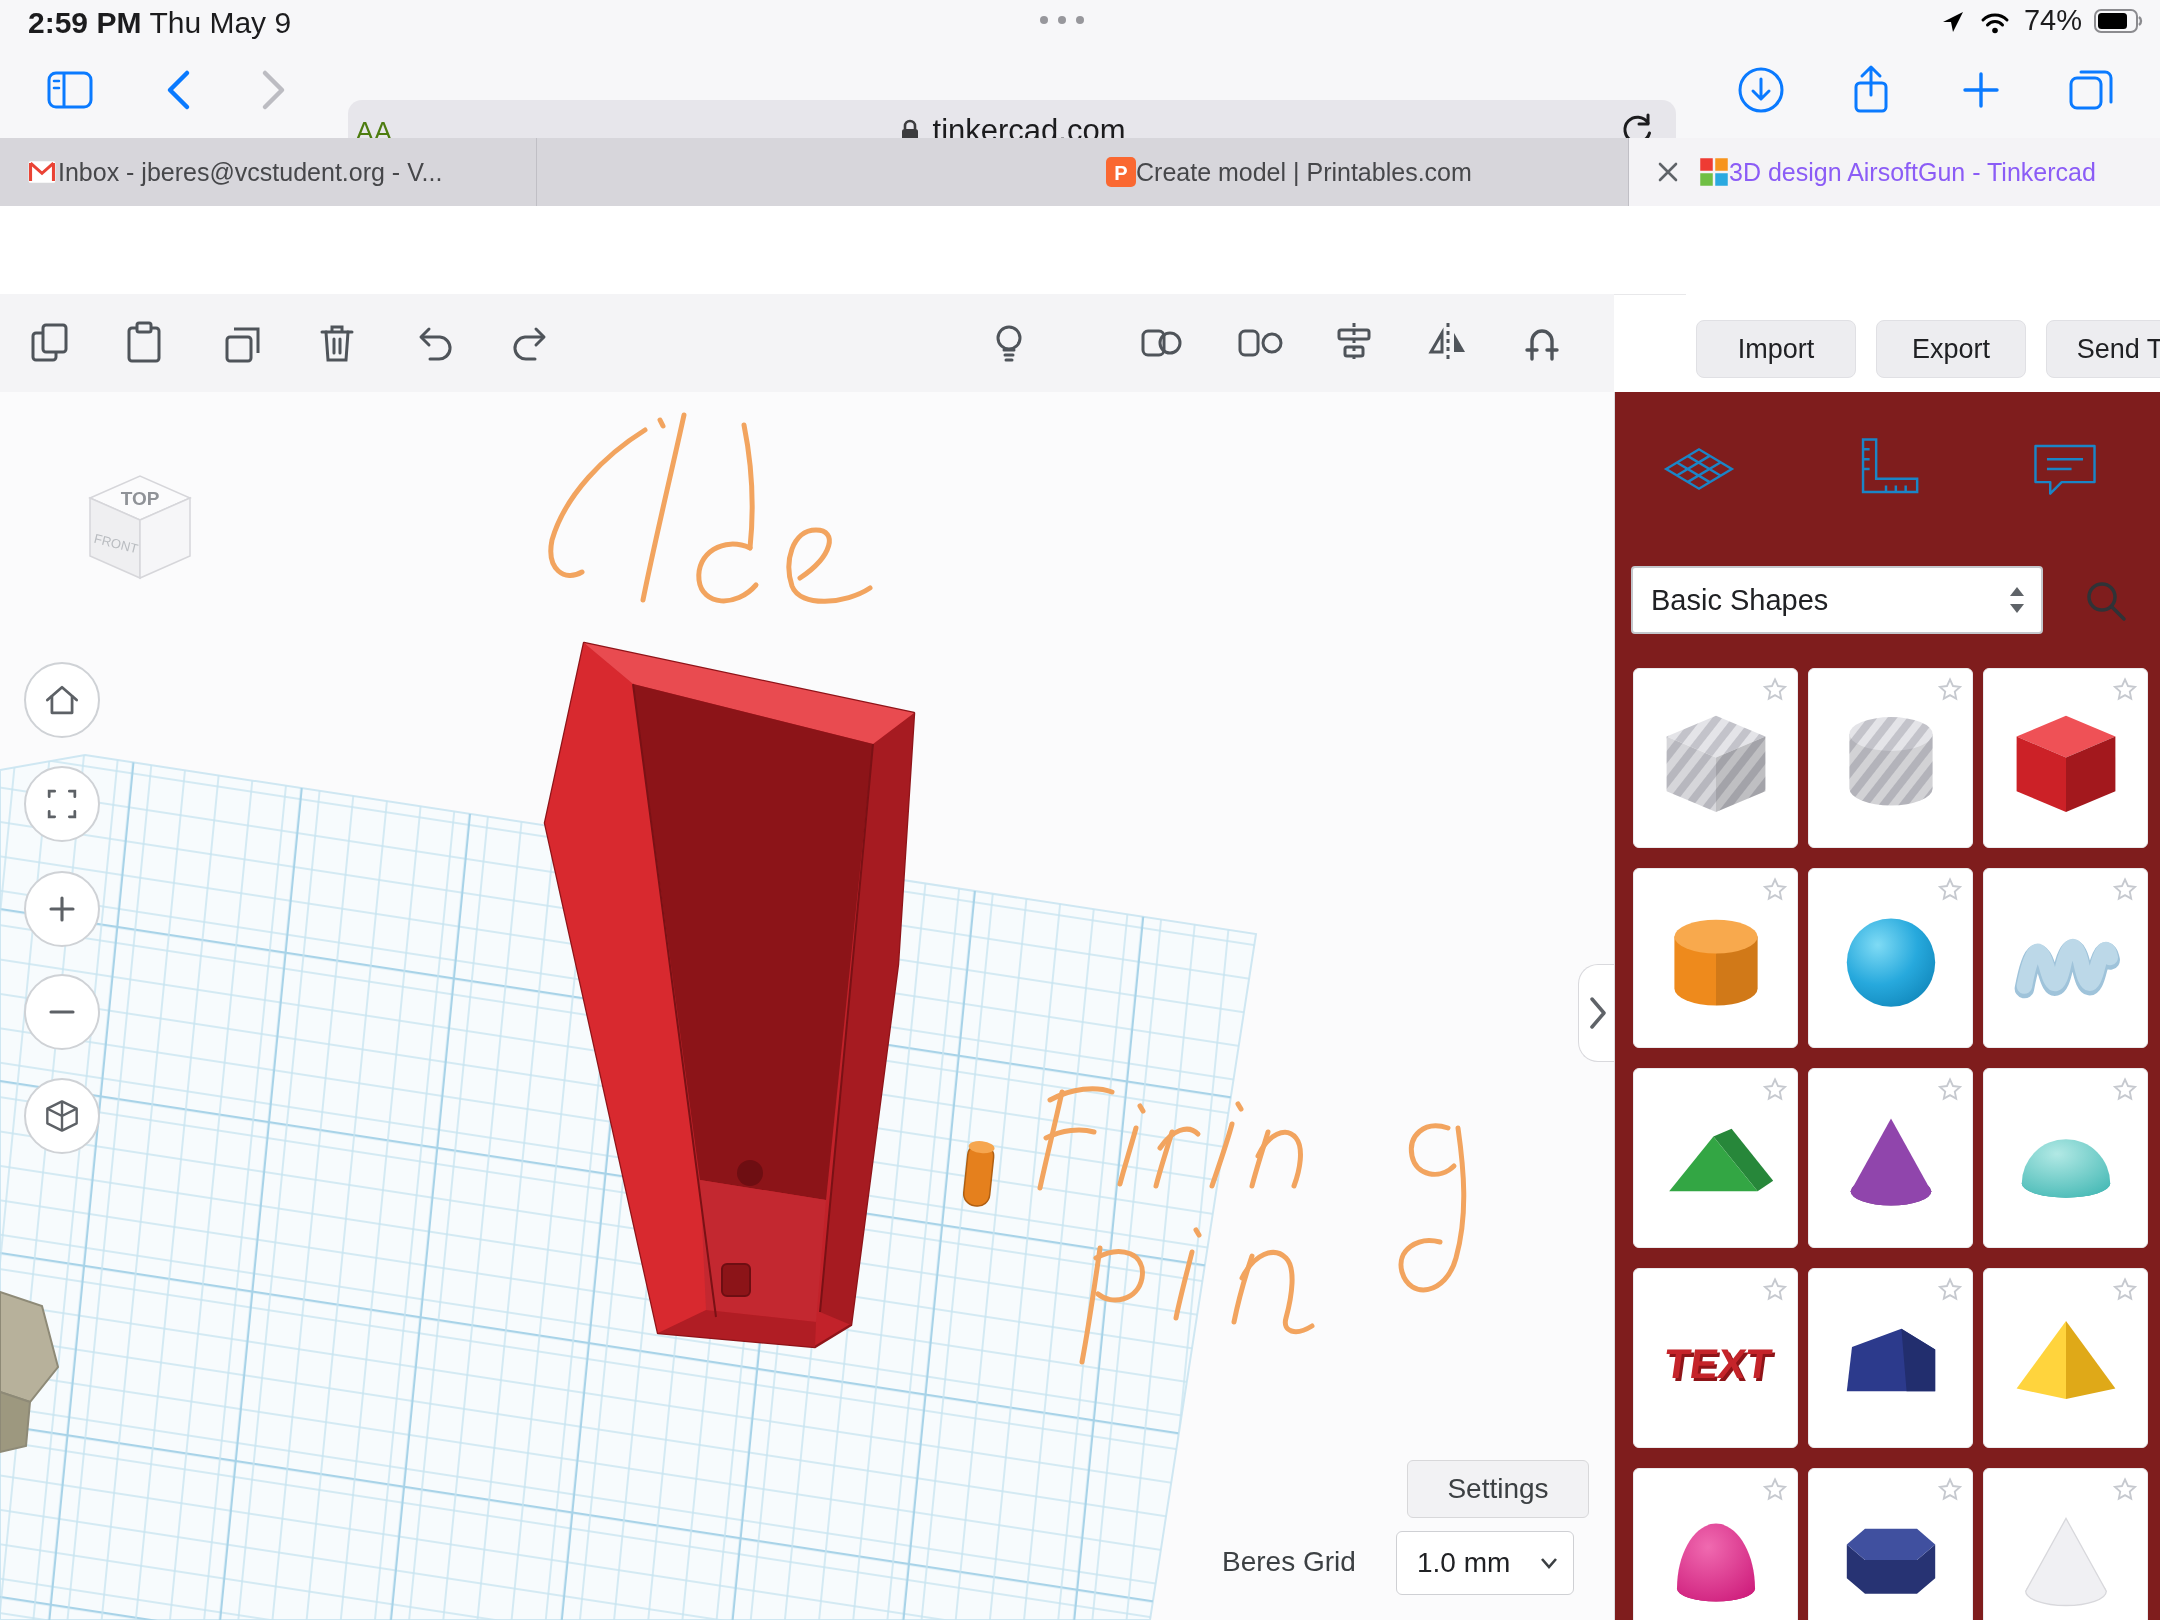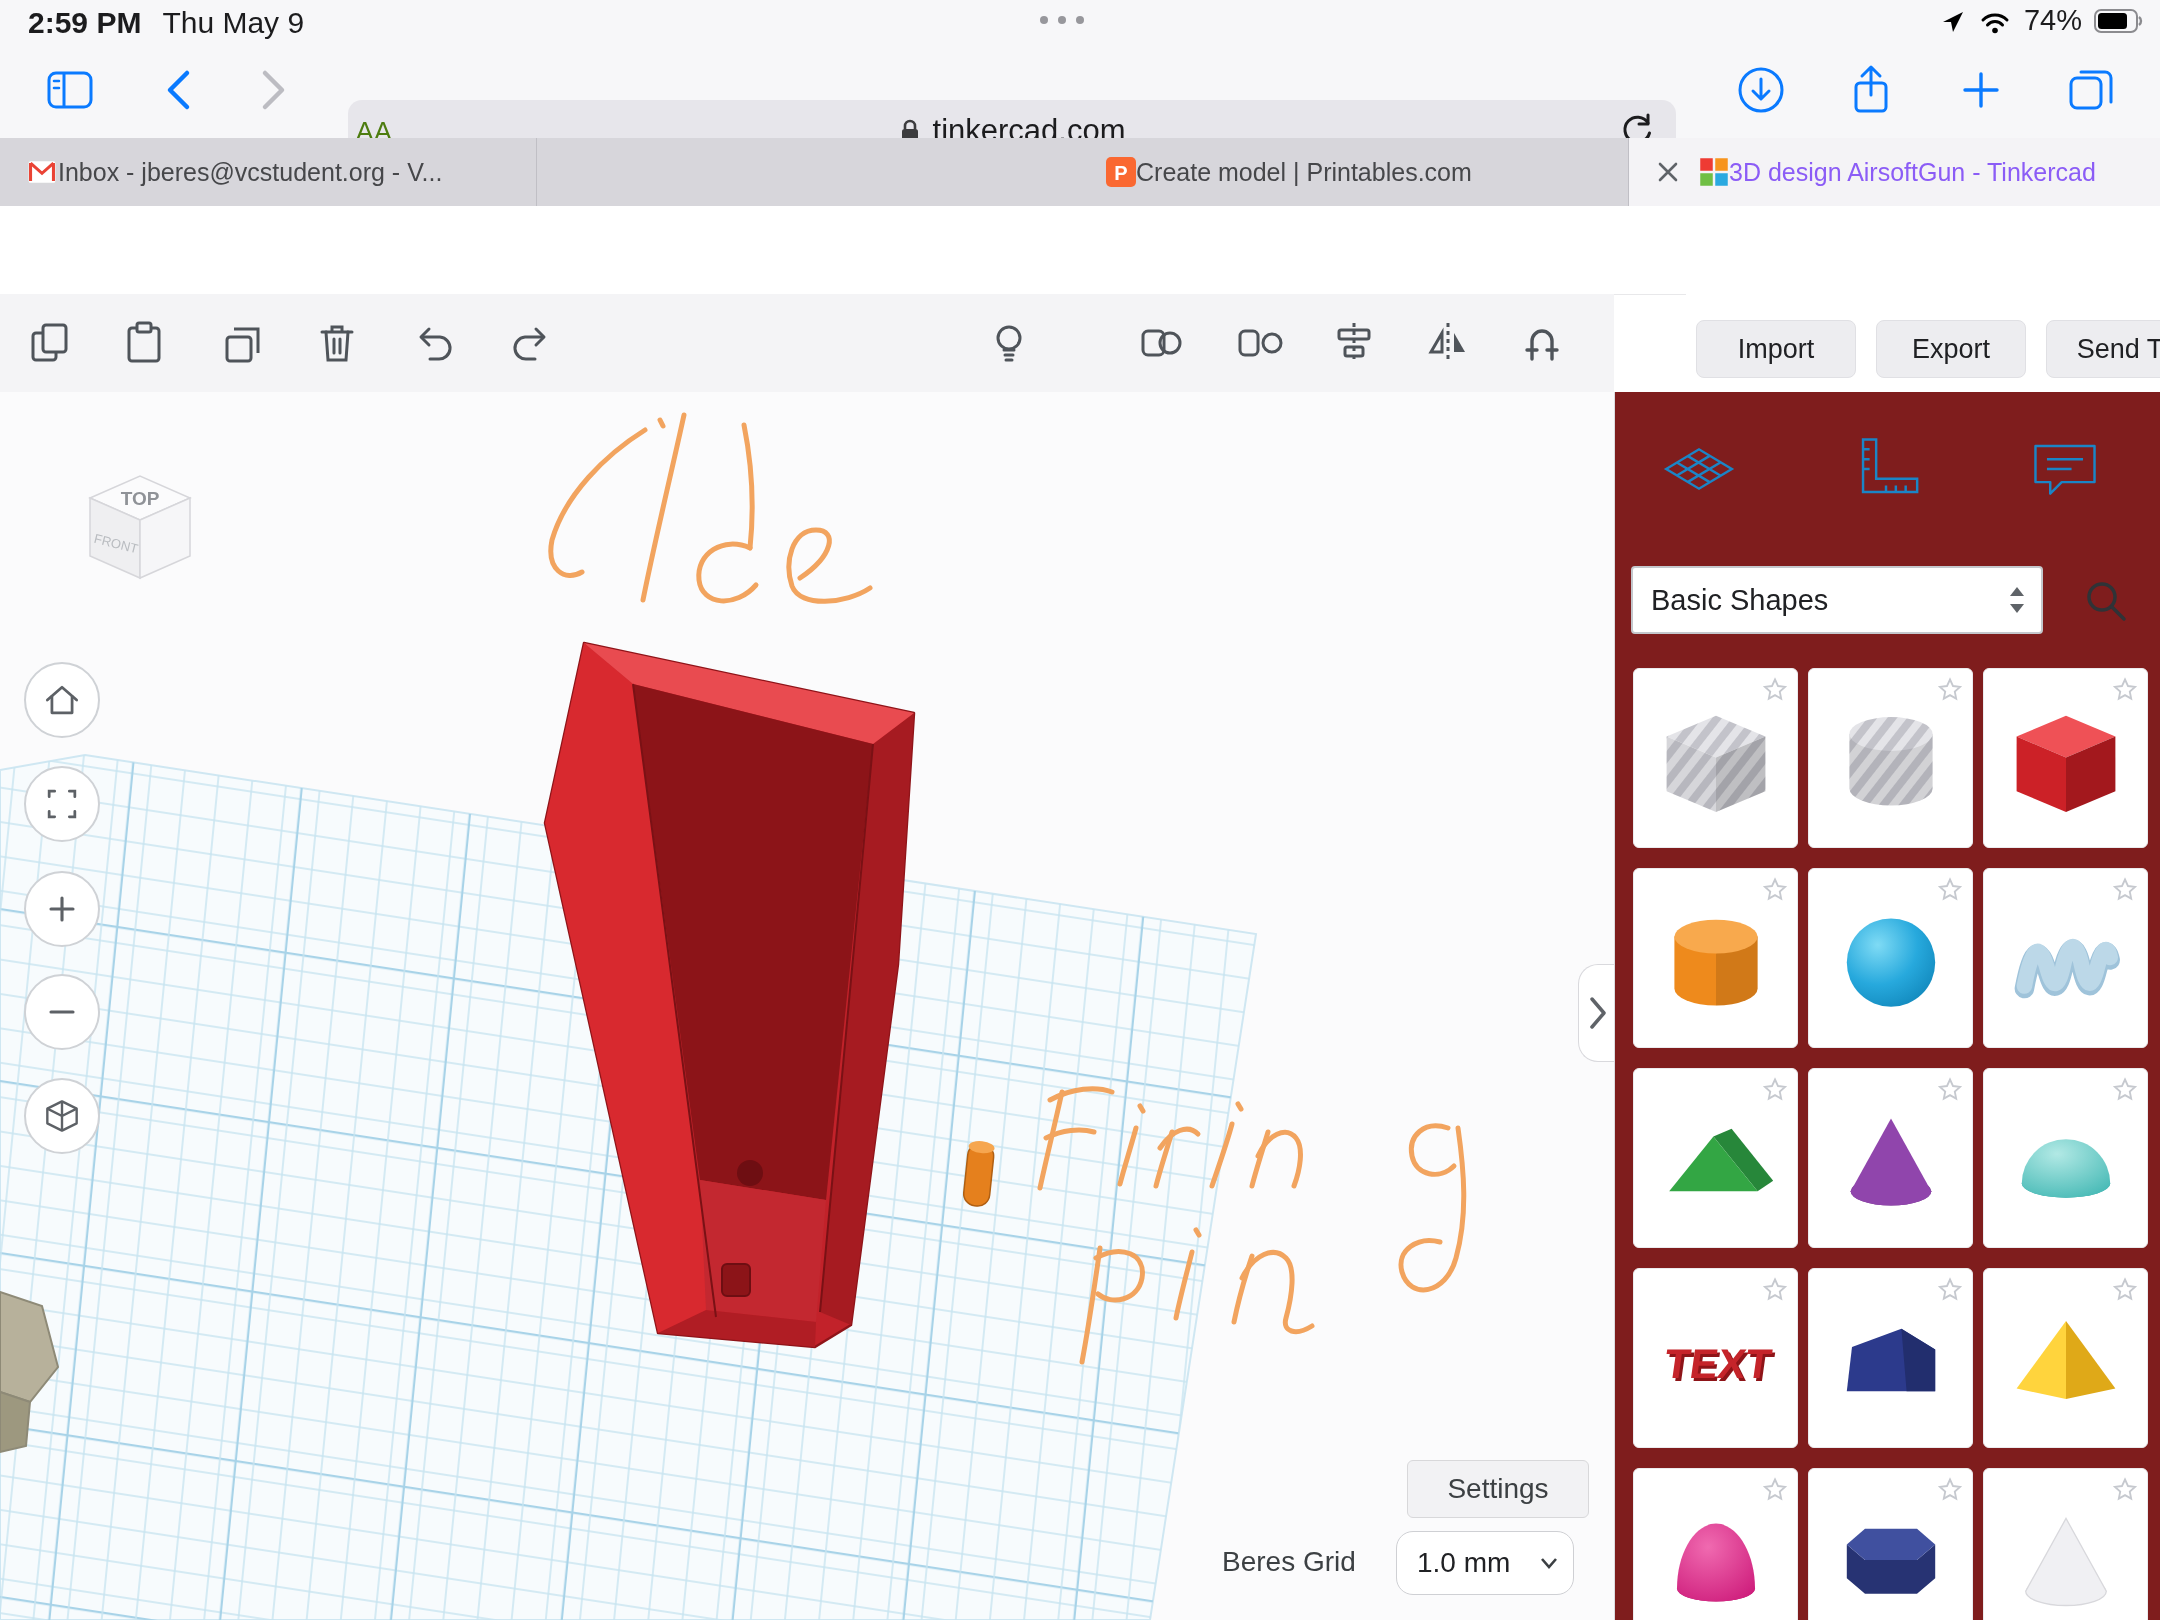--- a/index.html
+++ b/index.html
@@ -3,21 +3,21 @@
 <meta charset="utf-8">
 <style>
   html,body{margin:0;padding:0}
   body{width:2160px;height:1620px;position:relative;overflow:hidden;background:#fff;
        font-family:"Liberation Sans",sans-serif;color:#1c1c1e;-webkit-font-smoothing:antialiased}
   .abs{position:absolute}
   svg{display:block}
   
   #status-bar{left:0;top:0;width:2160px;height:42px;background:#f7f7f9}
   #status-left{left:28px;top:6px;font-size:30px}
-  #status-left b{font-weight:700;margin-right:21px}
+  #status-left b{font-weight:700;margin-right:8px}
   #grabber{left:1040px;top:16px;display:flex;gap:10px}
   #grabber i{width:8px;height:8px;border-radius:50%;background:#97979c}
   #status-right{right:16px;top:4px;display:flex;align-items:center;gap:12px;font-size:29px}
   
   #browser-bar{left:0;top:42px;width:2160px;height:96px;background:#f7f7f9}
   .tbtn{position:absolute;top:0;height:96px;display:flex;align-items:center;justify-content:center}
   #url-field{left:348px;top:58px;width:1328px;height:62px;background:#e7e6eb;border-radius:14px;
              display:flex;align-items:center}
   #url-center{position:absolute;left:0;right:0;display:flex;align-items:center;justify-content:center;gap:12px;
               font-size:31px;color:#1c1c1e}
@@ -45,21 +45,21 @@
   .impbtn{position:absolute;top:26px;height:56px;background:#ededf0;border:1px solid #e0e0e4;border-radius:8px;
           font-size:27px;color:#202124;display:flex;align-items:center;justify-content:center}
   
   #canvas{left:0;top:392px;width:1614px;height:1228px;background:#fbfbfc;overflow:hidden}
   #panel{left:1614px;top:392px;width:546px;height:1228px;background:#7f1d1d;border-left:1px solid #dcdce0;overflow:hidden}
   .navcircle{position:absolute;left:24px;width:76px;height:76px;border-radius:50%;background:#fff;
              border:2px solid #cfd2d6;display:flex;align-items:center;justify-content:center;box-sizing:border-box}
   #settings-btn{left:1407px;top:1068px;width:180px;height:56px;background:#f2f2f4;border:1px solid #d8d8da;
                 border-radius:6px;font-size:28px;color:#3c4043;display:flex;align-items:center;justify-content:center}
   #snapgrid-label{left:1222px;top:1154px;font-size:28px;color:#3c4043}
-  #snapgrid-select{left:1396px;top:1139px;width:178px;height:64px;background:#fff;border:1px solid #cfd0d4;border-radius:17px;
+  #snapgrid-select{left:1396px;top:1139px;width:178px;height:64px;background:#fff;border:1px solid #cfd0d4;border-radius:6px;
                    display:flex;align-items:center;justify-content:space-between;padding:0 16px 0 20px;box-sizing:border-box;
                    font-size:28px;color:#202124}
   #collapse-tab{left:1578px;top:572px;width:37px;height:96px;background:#fff;border:1px solid #d9d9dd;border-right:none;
                 border-radius:20px 0 0 20px;display:flex;align-items:center;justify-content:center}
   
   .panel-top-icon{position:absolute;top:36px;width:82px;height:82px}
   #shape-select{position:absolute;left:16px;top:174px;width:412px;height:68px;border:2px solid #c4c7cc;border-radius:4px;
                 display:flex;align-items:center;justify-content:space-between;padding:0 14px 0 18px;box-sizing:border-box;
                 font-size:29px;color:#202124;background:#fff}
   #search-btn{position:absolute;left:468px;top:186px;width:46px;height:46px}

